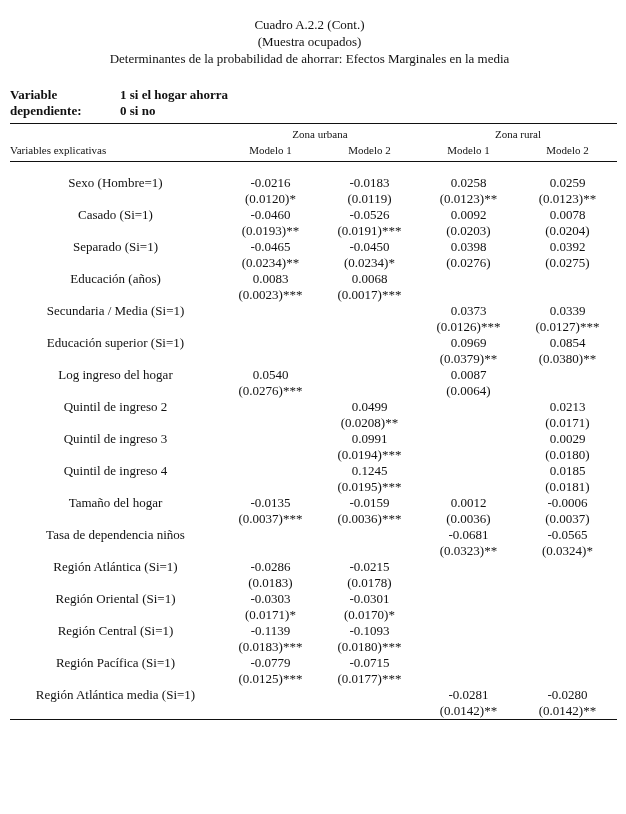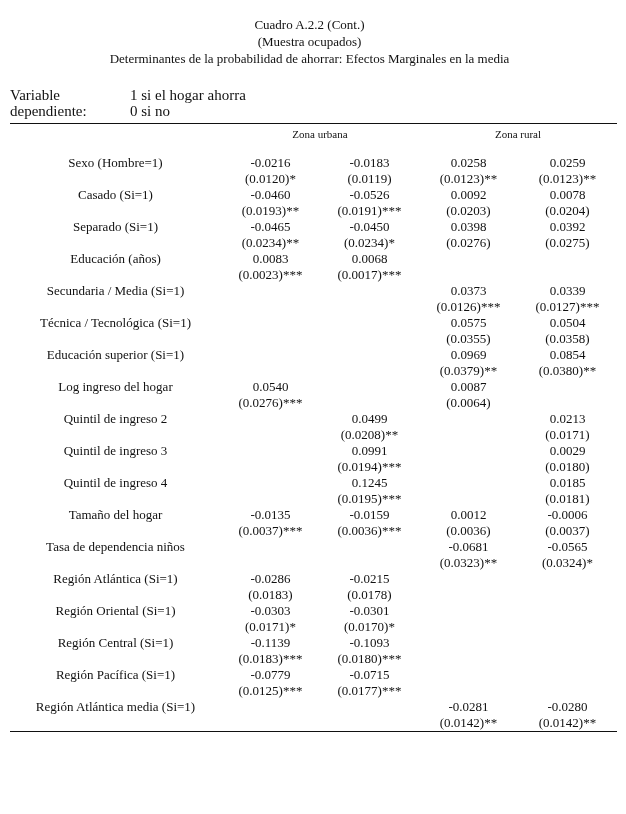--- a/index.html
+++ b/index.html
@@ -20,30 +20,30 @@
     overflow: hidden;
     border-radius: 12px;
   }
   .title-block {
     text-align: center;
     font-size: 13px;
     line-height: 17px;
   }
   .depvar-block {
     margin-top: 20px;
-    font-size: 15px;
+    font-size: 13px;
     line-height: 16px;
     display: flex;
+    font-weight: bold;
   }
   .depvar-label {
     width: 110px;
     flex: 0 0 110px;
   }
   .depvar-values {
-    margin-left: 10px;
   }
   table.results {
     border-collapse: collapse;
     width: 607px;
     margin-top: 4px;
     table-layout: fixed;
     font-size: 13px;
   }
   table.results col.c-label { width: 211px; }
   table.results col.c-num   { width: 99px; }
@@ -108,20 +108,27 @@
         <col class="c-num">
         <col class="c-num">
         <col class="c-num">
     </colgroup>
     <thead>
       <tr class="group-row">
         <th></th>
         <th colspan="2">Zona urbana</th>
         <th colspan="2">Zona rural</th>
       </tr>
+      <tr class="colhead-row">
+        <th class="row-head">Variables explicativas</th>
+        <th>Modelo 1</th>
+        <th>Modelo 2</th>
+        <th>Modelo 1</th>
+        <th>Modelo 2</th>
+      </tr>
     </thead>
     <tbody>
         <tr>
           <td class="row-label">Sexo (Hombre=1)</td>
           <td class="num-cell">
             <div class="coef">-0.0216</div>
             <div class="se">(0.0120)*</div>
           </td>
           <td class="num-cell">
             <div class="coef">-0.0183</div>
@@ -206,39 +213,20 @@
           <td class="num-cell">
             <div class="coef">0.0373</div>
             <div class="se">(0.0126)***</div>
           </td>
           <td class="num-cell">
             <div class="coef">0.0339</div>
             <div class="se">(0.0127)***</div>
           </td>
         </tr>
         <tr>
-          <td class="row-label">Técnica / Tecnológica (Si=1)</td>
-          <td class="num-cell">
-            <div class="coef"></div>
-            <div class="se"></div>
-          </td>
-          <td class="num-cell">
-            <div class="coef"></div>
-            <div class="se"></div>
-          </td>
-          <td class="num-cell">
-            <div class="coef">0.0575</div>
-            <div class="se">(0.0355)</div>
-          </td>
-          <td class="num-cell">
-            <div class="coef">0.0504</div>
-            <div class="se">(0.0358)</div>
-          </td>
-        </tr>
-        <tr>
           <td class="row-label">Educación superior (Si=1)</td>
           <td class="num-cell">
             <div class="coef"></div>
             <div class="se"></div>
           </td>
           <td class="num-cell">
             <div class="coef"></div>
             <div class="se"></div>
           </td>
           <td class="num-cell">

